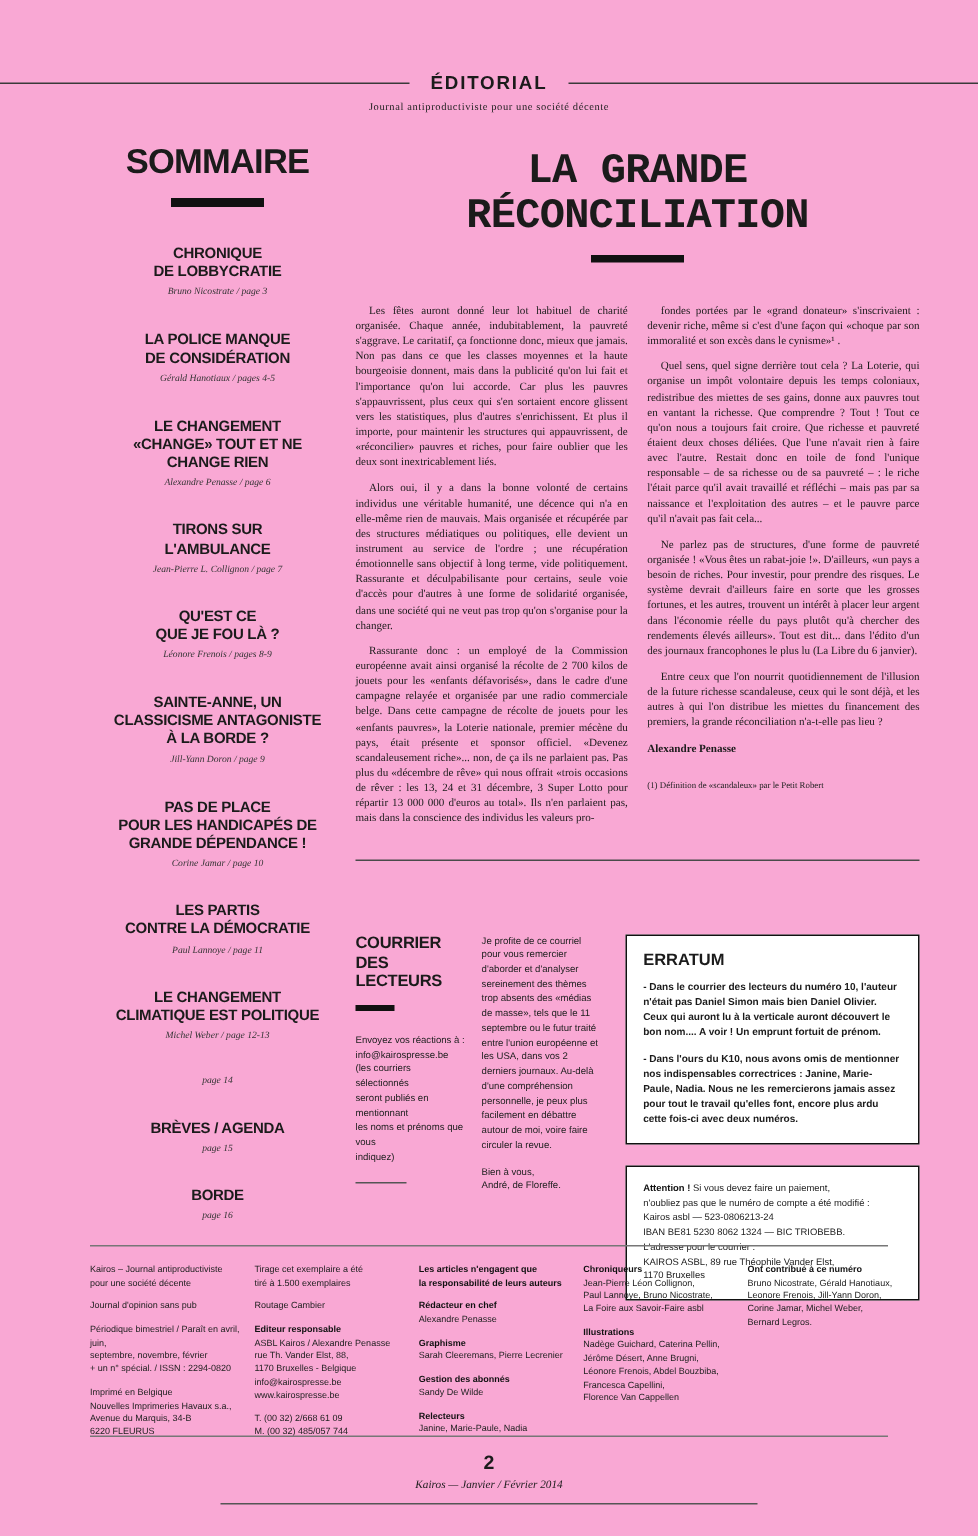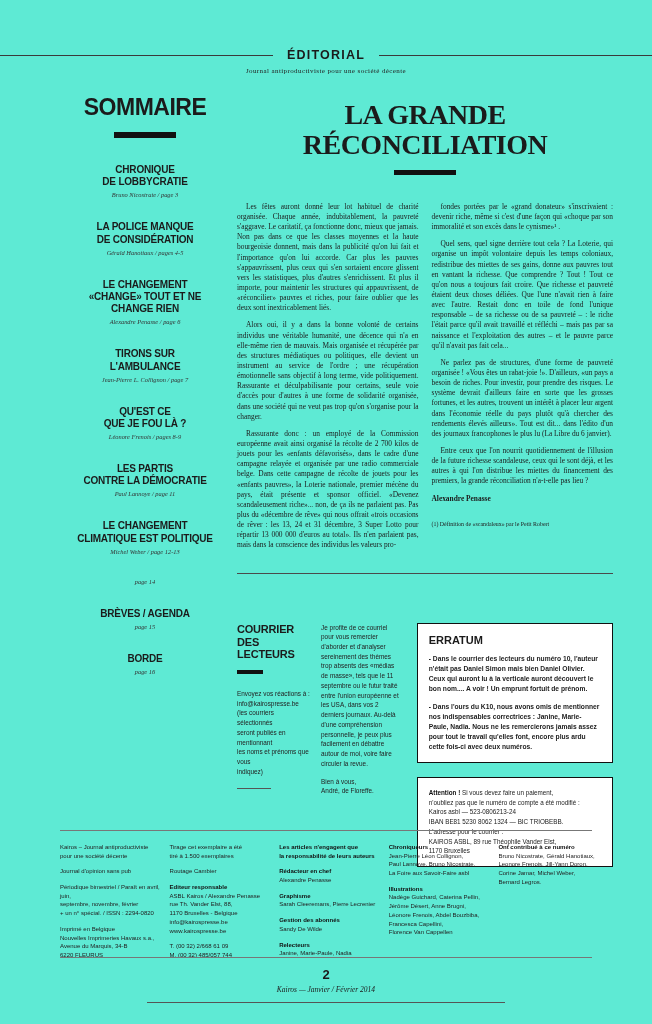--- a/index.html
+++ b/index.html
@@ -1,36 +1,36 @@
 <!DOCTYPE html>
 <html lang="fr"><head>
 <meta charset="utf-8">
 <style>
   html,body{margin:0;padding:0;background:#e8e8e8;}
-  .page{position:relative;width:652px;height:1024px;background:#5eead4;color:#1b1b1b;overflow:hidden;
+  .page{position:relative;width:652px;height:1024px;background:#f9a8d4;color:#1b1b1b;overflow:hidden;
         font-family:"Liberation Serif",serif;margin:0 auto;}
   
   .masthead{position:absolute;top:48px;left:0;right:0;}
   .mast-row{display:flex;align-items:center;gap:14px;}
   .hrule{flex:1;height:1px;background:#3a3a3a;}
   .mast-title{margin:0;font-family:"Liberation Sans",sans-serif;font-weight:bold;font-size:12.5px;
               letter-spacing:1.2px;white-space:nowrap;}
   .mast-sub{text-align:center;font-size:7px;letter-spacing:.4px;margin-top:5px;color:#222;}
   
   .sommaire{position:absolute;left:60px;top:94px;width:170px;text-align:center;}
   .som-title{margin:0;font-family:"Liberation Sans",sans-serif;font-weight:bold;font-size:23px;
              letter-spacing:-.5px;}
   .som-bar{width:62px;height:6px;background:#111;margin:11px auto 26px;}
   .som-item{margin-bottom:23px;}
   .som-item-title{font-family:"Liberation Sans",sans-serif;font-weight:bold;font-size:10px;
                   line-height:1.22;letter-spacing:-.2px;white-space:pre-line;}
   .som-item-byline{font-size:6.4px;font-style:italic;margin-top:3px;color:#333;}
   
   .main{position:absolute;left:237px;top:100px;width:376px;}
-  .art-title{margin:0;text-align:center;font-family:Liberation Serif, serif;font-weight:bold;
+  .art-title{margin:0;text-align:center;font-family:Liberation Mono, monospace;font-weight:bold;
              font-size:28px;line-height:1.07;letter-spacing:-.5px;white-space:pre-line;}
   .art-bar{width:62px;height:5px;background:#111;margin:10px auto 0;}
   .article-cols{display:flex;gap:13px;margin-top:27px;}
   .acol{flex:1;font-size:7.4px;line-height:1.37;text-align:justify;}
   .apara{margin:0 0 7px;text-indent:9px;}
   .signature{font-weight:bold;font-size:7.4px;margin-top:6px;}
   .footnote{font-size:5.9px;margin-top:16px;color:#222;}
   .section-rule{height:1px;background:#4a4a4a;margin-top:15px;}
   
   .lower{display:flex;margin-top:49px;}
@@ -111,21 +111,33 @@
 L'AMBULANCE</div>
           <div class="som-item-byline">Jean-Pierre L. Collignon / page 7</div>
         </div>
 
         <div class="som-item">
           <div class="som-item-title">QU'EST CE
 QUE JE FOU LÀ ?</div>
           <div class="som-item-byline">Léonore Frenois / pages 8-9</div>
         </div>
 
-
+        <div class="som-item">
+          <div class="som-item-title">SAINTE-ANNE, UN
+CLASSICISME ANTAGONISTE
+À LA BORDE ?</div>
+          <div class="som-item-byline">Jill-Yann Doron / page 9</div>
+        </div>
+
+        <div class="som-item">
+          <div class="som-item-title">PAS DE PLACE
+POUR LES HANDICAPÉS DE
+GRANDE DÉPENDANCE !</div>
+          <div class="som-item-byline">Corine Jamar / page 10</div>
+        </div>
 
         <div class="som-item">
           <div class="som-item-title">LES PARTIS
 CONTRE LA DÉMOCRATIE</div>
           <div class="som-item-byline">Paul Lannoye / page 11</div>
         </div>
 
         <div class="som-item">
           <div class="som-item-title">LE CHANGEMENT
 CLIMATIQUE EST POLITIQUE</div>

